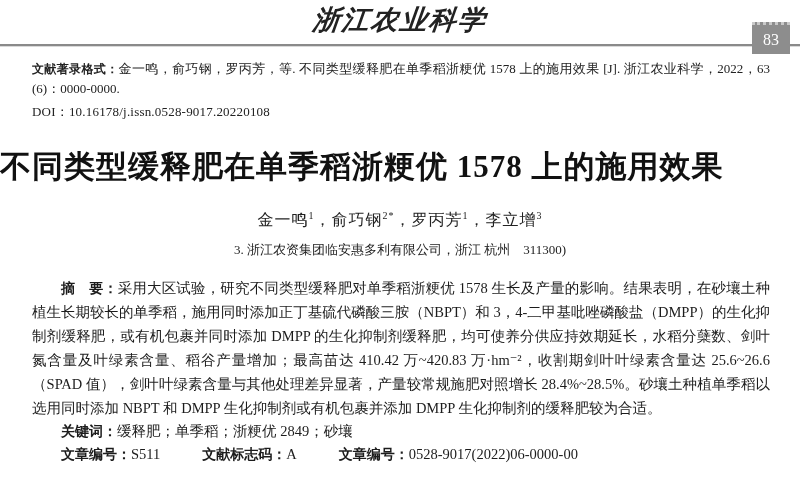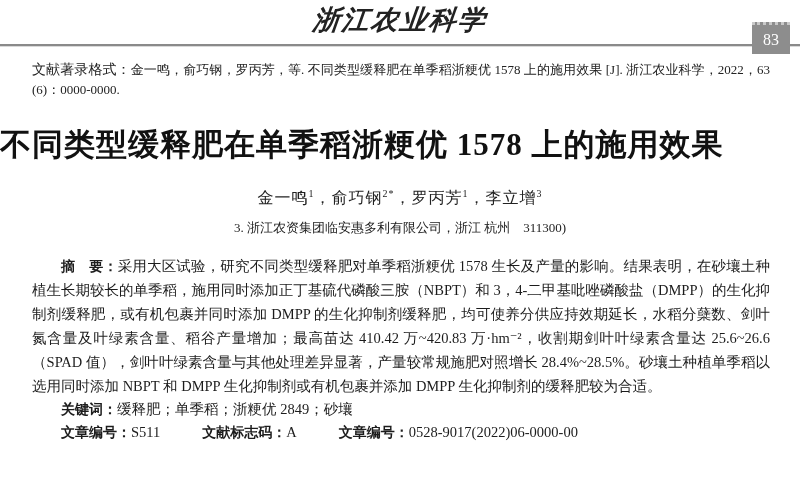--- a/index.html
+++ b/index.html
@@ -58,21 +58,21 @@
     border-bottom: 1px solid #d9d9d9;
   }
   
   .citation-block {
     margin: 12px 30px 0 32px;
     font-size: 13px;
     line-height: 20px;
     text-align: justify;
     color: #222;
   }
-  .citation-block .label { font-family: "Liberation Sans", "DejaVu Sans", sans-serif; font-weight: normal; font-size: 14px; }
+  .citation-block .label { font-family: "Liberation Sans", "DejaVu Sans", sans-serif; font-weight: bold; font-size: 12px; }
   .doi-line { margin-top: 3px; letter-spacing: 0.2px; }
   
   .title {
     margin-top: 24px;
     font-size: 31px;
     font-weight: bold;
     letter-spacing: 1px;
     color: #111;
   }
   .authors {
@@ -122,20 +122,21 @@
 <div class="page">
 
   <div class="header">
     <span class="journal-name">浙江农业科学</span>
     <span class="page-badge">83</span>
   </div>
   <div class="header-rule"></div>
 
   <div class="citation-block">
     <p><span class="label">文献著录格式：</span><span>金一鸣，俞巧钢，罗丙芳，等. 不同类型缓释肥在单季稻浙粳优 1578 上的施用效果 [J]. 浙江农业科学，2022，63 (6)：0000-0000.</span></p>
+    <p class="doi-line"><span>DOI：</span><span>10.16178/j.issn.0528-9017.20220108</span></p>
   </div>
 
   <h1 class="title">不同类型缓释肥在单季稻浙粳优 1578 上的施用效果</h1>
 
   <div class="authors">
     <span><span>金一鸣</span><sup>1</sup><span>，</span></span><span><span>俞巧钢</span><sup>2*</sup><span>，</span></span><span><span>罗丙芳</span><sup>1</sup><span>，</span></span><span><span>李立增</span><sup>3</sup><span></span></span>
   </div>
 
   <div class="affiliations">
     <div>3. 浙江农资集团临安惠多利有限公司，浙江 杭州　311300)</div>

